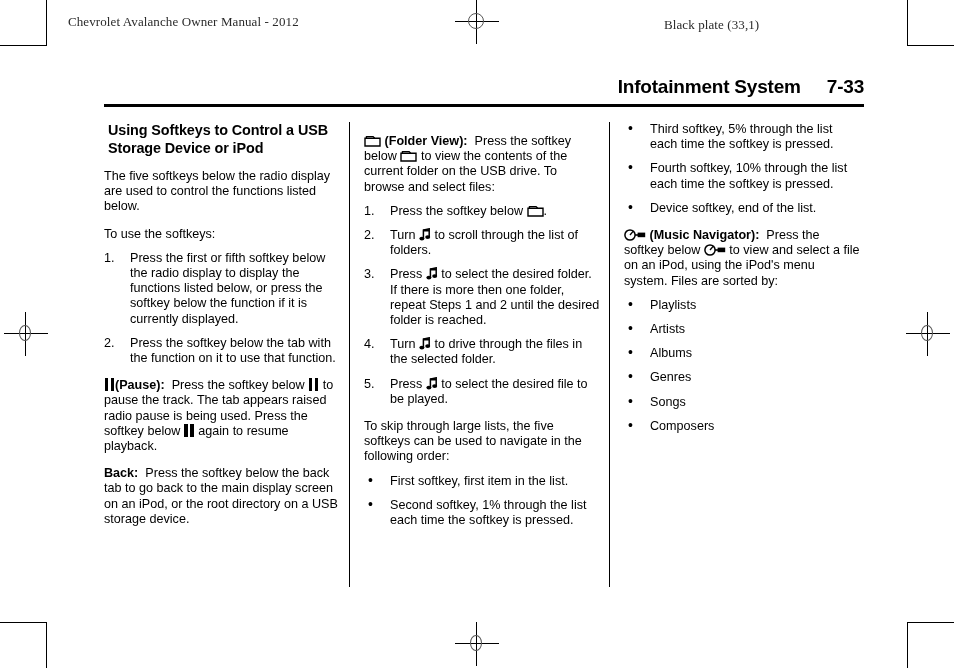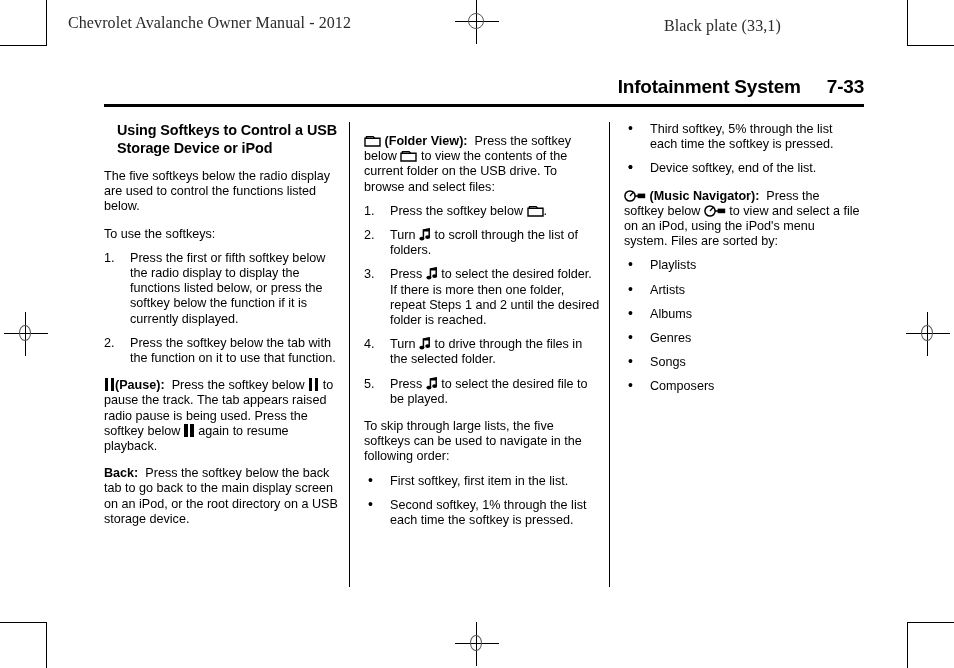--- a/index.html
+++ b/index.html
@@ -28,21 +28,21 @@
     position: absolute; left: 13px; top: 13px;
     width: 16px; height: 16px; border: 1px solid #555; border-radius: 50%;
     box-sizing: border-box; background: transparent;
   }
   .reg.narrow .c { left: 15px; width: 12px; border-radius: 50%; }
 
   
   .slugline {
     position: absolute;
     font-family: "Liberation Serif", serif;
-    font-size: 16px;
+    font-size: 13px;
     color: #2a2a2a;
     white-space: nowrap;
     letter-spacing: .1px;
   }
   #slug-left  { left: 68px;  top: 14px; }
   #slug-right { left: 664px; top: 17px; }
 
   
   #page-header {
     position: absolute;
@@ -84,21 +84,21 @@
     position: absolute;
     left: 8px; top: 0; bottom: 0;
     width: 1px;
     background: #000;
   }
 
   h1.sec-title {
     font-size: 14.4px;
     font-weight: bold;
     line-height: 17.5px;
-    margin: 0 0 9px 13px;
+    margin: 0 0 9px 4px;
     letter-spacing: -.1px;
   }
   p.para {
     margin: 12px 0 9px 0;
   }
 
   
   ol.numlist, ul.bullist {
     margin: 0 0 9px 0;
     padding: 0;
@@ -320,20 +320,21 @@
   <div class="col">
     <div class="col-rule"></div>
 
     <ul class="bullist">
       <li>
         <span class="bullet">•</span>
         <span>Third softkey, 5% through the list each time the softkey is pressed.</span>
       </li>
       <li>
         <span class="bullet">•</span>
+        <span>Fourth softkey, 10% through the list each time the softkey is pressed.</span>
       </li>
       <li>
         <span class="bullet">•</span>
         <span>Device softkey, end of the list.</span>
       </li>
     </ul>
 
     <p class="para"><span class="ico ico-nav"><svg width="22" height="12" viewBox="0 0 22 12">
             <circle cx="6" cy="6" r="5.1" fill="none" stroke="#000" stroke-width="1.5"></circle>
             <path d="M6 6 L9.1 2.4" stroke="#000" stroke-width="1.3" fill="none"></path>

